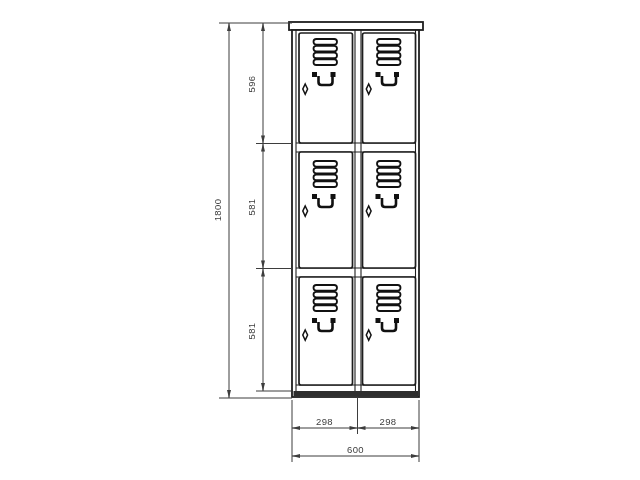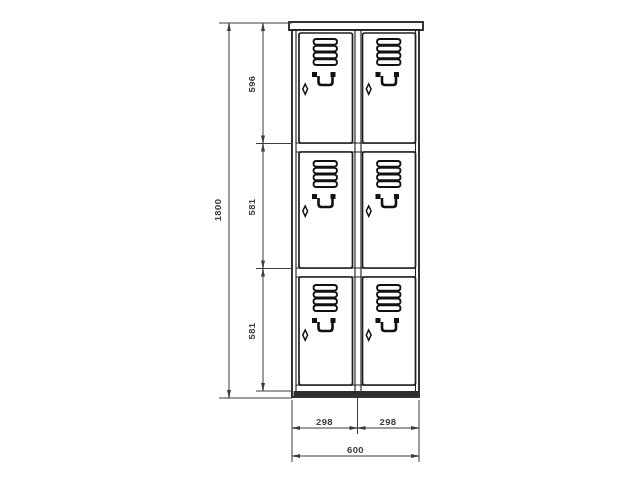--- a/index.html
+++ b/index.html
@@ -7,21 +7,20 @@
     padding: 0;
     background: #ffffff;
     font-family: "Liberation Sans", sans-serif;
   }
   .stage {
     position: relative;
     width: 640px;
     height: 480px;
     background: #ffffff;
     overflow: hidden;
-    font-weight: bold;
   }
   svg { display: block; }
   .outline       { fill: #ffffff; stroke: #1e1e1e; }
   .frame-line    { fill: none;    stroke: #1e1e1e; }
   .door          { fill: #ffffff; stroke: #1e1e1e; stroke-width: 1.7; }
   .vent-slat     { fill: #ffffff; stroke: #111111; stroke-width: 1.8; }
   .handle-block  { fill: #111111; stroke: none; }
   .handle-u      { fill: none;    stroke: #111111; stroke-width: 2.6; }
   .lock-shape    { fill: #ffffff; stroke: #111111; stroke-width: 1.5; }
   .base-strip    { fill: #2e2e2e; stroke: none; }

